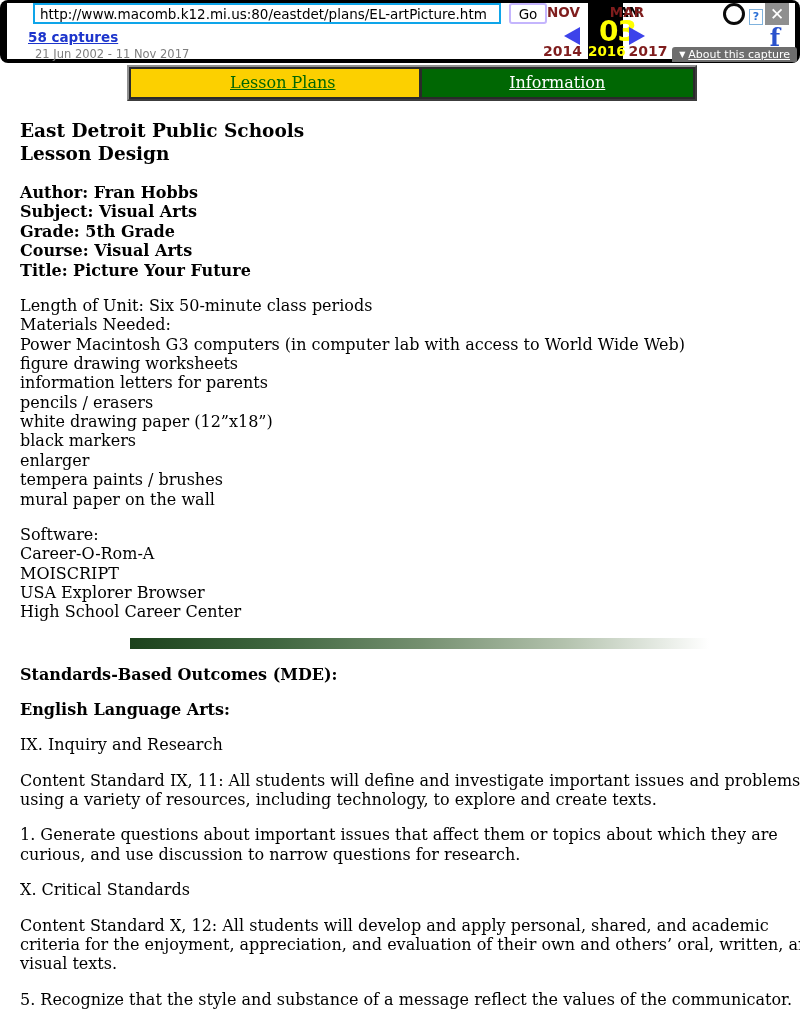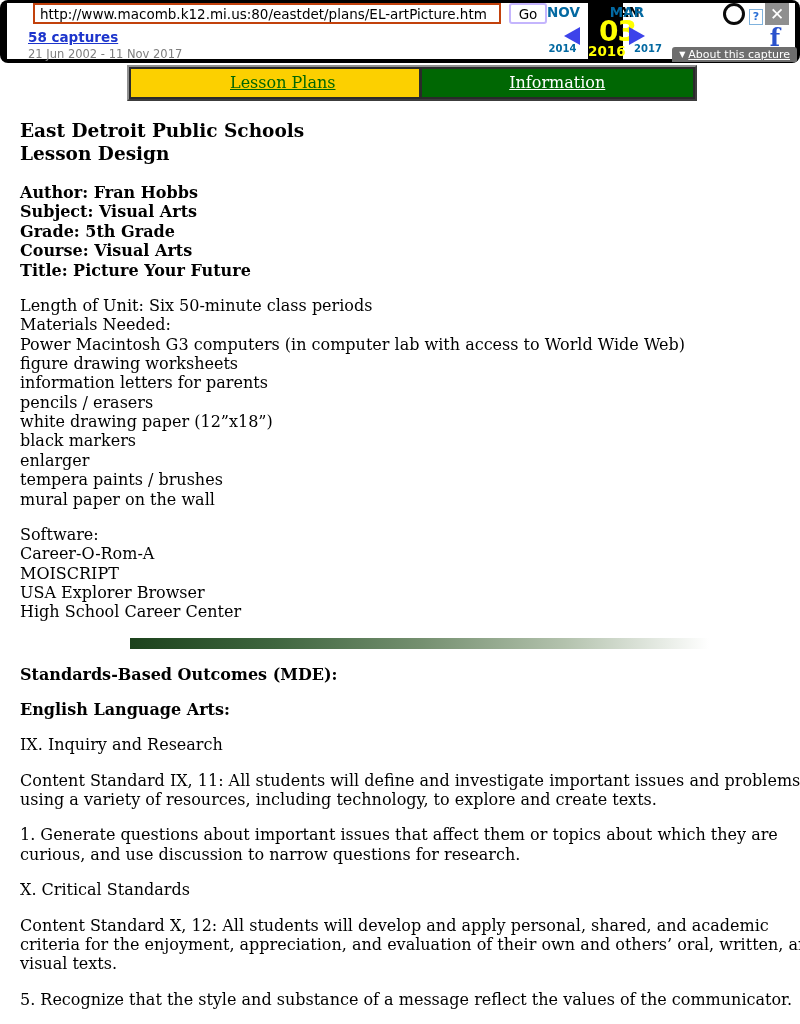--- a/index.html
+++ b/index.html
@@ -2,39 +2,39 @@
 <html><head>
 <meta charset="utf-8">
 <style>
   html, body { margin:0; padding:0; overflow-x:hidden; }
   body { width:800px; background:#fff; font-family:"DejaVu Serif", serif; color:#000; }
 
   
   .toolbar { position:relative; width:800px; height:63px; background:#000; border-radius:8px; box-sizing:border-box; }
   .tb-inner { position:absolute; left:7px; top:3px; right:5px; bottom:4px; background:#fff; }
   .url { position:absolute; left:26px; top:0; width:468px; height:21px; box-sizing:border-box;
-         border:2px solid #c2410c; padding:1px 5px; font:13.5px "DejaVu Sans", sans-serif; color:#000; background:#fff; }
+         border:2px solid #0ea5e9; padding:1px 5px; font:13.5px "DejaVu Sans", sans-serif; color:#000; background:#fff; }
   .go  { position:absolute; left:502px; top:0; width:38px; height:21px; box-sizing:border-box;
          border:2px solid #c4b5fd; border-radius:3px; background:#fff; font:13.5px "DejaVu Sans", sans-serif; padding:0; }
   .captures { position:absolute; left:21px; top:26px; font:bold 13.5px "DejaVu Sans", sans-serif;
               color:#1d35cc; text-decoration:underline; cursor:pointer; }
-  .daterange { position:absolute; left:21px; top:44px; font:11.5px "DejaVu Sans", sans-serif; color:#7e7e7e; }
+  .daterange { position:absolute; left:28px; top:44px; font:11.5px "DejaVu Sans", sans-serif; color:#7e7e7e; }
 
   .blackcol { position:absolute; left:581px; top:0; width:35px; height:56px; background:#000; }
-  .m, .y { position:absolute; text-align:center; font-family:"DejaVu Sans", sans-serif; font-weight:bold; color:#0369a1; }
+  .m, .y { position:absolute; text-align:center; font-family:"DejaVu Sans", sans-serif; font-weight:bold; color:#7f1d1d; }
   .m { top:1px; font-size:13.5px; }
   .m.prev { left:532px; width:49px; }
   .m.cur  { left:602px; width:35px; color:#000000; }
   .m.next { left:596px; width:48px; }
   .day { position:absolute; left:581px; top:12px; width:59px; text-align:center;
          font:bold 28px "DejaVu Sans", sans-serif; color:#ffff00; letter-spacing:-1px; }
   .arrow { position:absolute; top:24px; width:0; height:0; border-top:9px solid transparent; border-bottom:9px solid transparent; cursor:pointer; }
   .arrow.left  { left:557px; border-right:16px solid #3d43ea; }
   .arrow.right { left:622px; border-left:16px solid #3d43ea; }
-  .y { top:40px; font-size:10px; }
+  .y { top:40px; font-size:14px; }
   .y.prev { left:530px; width:51px; }
   .y.cur  { left:581px; width:35px; color:#ffff00; font-size:13.5px; }
   .y.next { left:616px; width:50px; }
 
   .circle { position:absolute; left:716px; top:0; width:16px; height:16px; border:3px solid #0a0a0a; border-radius:50%; }
   .help { position:absolute; left:742px; top:6px; width:12px; height:14px; border:1px solid #7fb2dd;
           color:#2a6fd6; font:bold 11px "DejaVu Sans", sans-serif; text-align:center; line-height:14px; cursor:pointer; }
   .close { position:absolute; left:758px; top:0; width:24px; height:22px; background:#8f8f8f; color:#fff;
            font:bold 17px "DejaVu Sans", sans-serif; text-align:center; line-height:22px; cursor:pointer; }
   .fb { position:absolute; left:757px; top:20px; width:22px; text-align:center;

